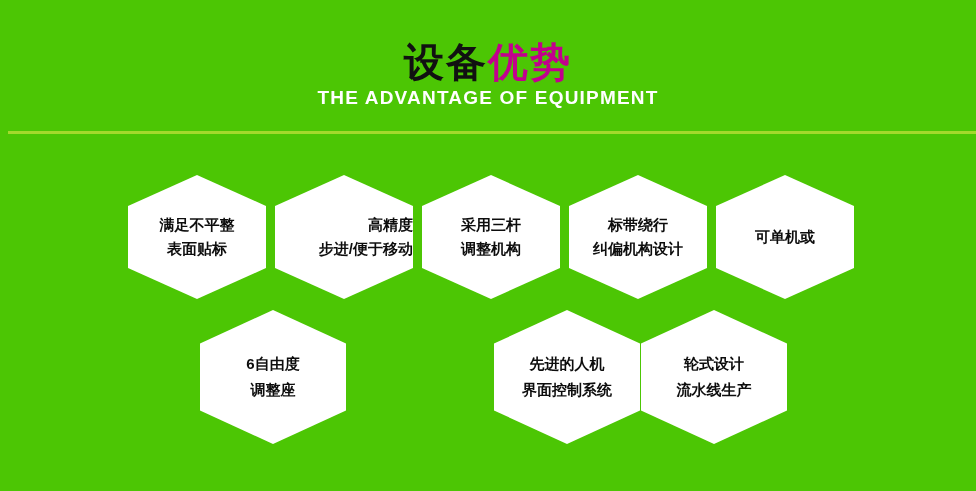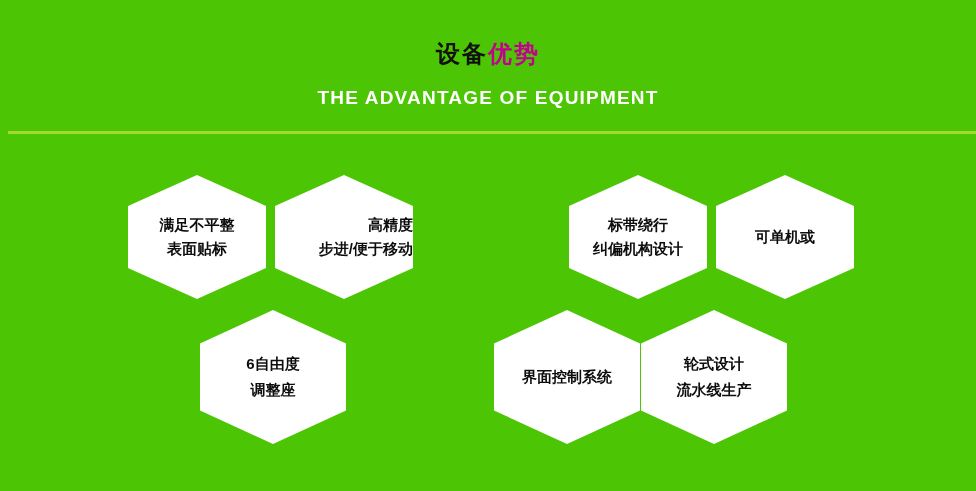--- a/index.html
+++ b/index.html
@@ -30,21 +30,21 @@
     width: 976px;
     height: 132px;
   }
 
   #title {
     position: absolute;
     left: 0;
     top: 42px;
     width: 976px;
     text-align: center;
-    font-size: 24px;
+    font-size: 40px;
     font-weight: bold;
     line-height: 1;
     letter-spacing: 2px;
     white-space: nowrap;
   }
   .title-dark { color: #111111; }
   .title-accent { color: #c2008d; }
 
   #subtitle {
     position: absolute;
@@ -135,38 +135,43 @@
     <div class="hex row-top" style="left:128px; top:175px;">
       <span class="hex-line">满足不平整</span>
       <span class="hex-line">表面贴标</span>
     </div>
 
     <div class="hex row-top" style="left:275px; top:175px;align-items:flex-end;">
       <span class="hex-line">高精度</span>
       <span class="hex-line">步进/便于移动</span>
     </div>
 
+    <div class="hex row-top" style="left:422px; top:175px;">
+      <span class="hex-line">采用三杆</span>
+      <span class="hex-line">调整机构</span>
+    </div>
 
     <div class="hex row-top" style="left:569px; top:175px;">
       <span class="hex-line">标带绕行</span>
       <span class="hex-line">纠偏机构设计</span>
     </div>
 
     <div class="hex row-top" style="left:716px; top:175px;">
       <span class="hex-line">可单机或</span>
 
     </div>
 
     <div class="hex row-bottom" style="left:200px; top:310px;text-align:right;">
       <span class="hex-line">6自由度</span>
       <span class="hex-line">调整座</span>
     </div>
 
 
     <div class="hex row-bottom" style="left:494px; top:310px;">
+      <span class="hex-line">先进的人机</span>
       <span class="hex-line">界面控制系统</span>
     </div>
 
     <div class="hex row-bottom" style="left:641px; top:310px;">
       <span class="hex-line">轮式设计</span>
       <span class="hex-line">流水线生产</span>
     </div>
 
   </div>
 

